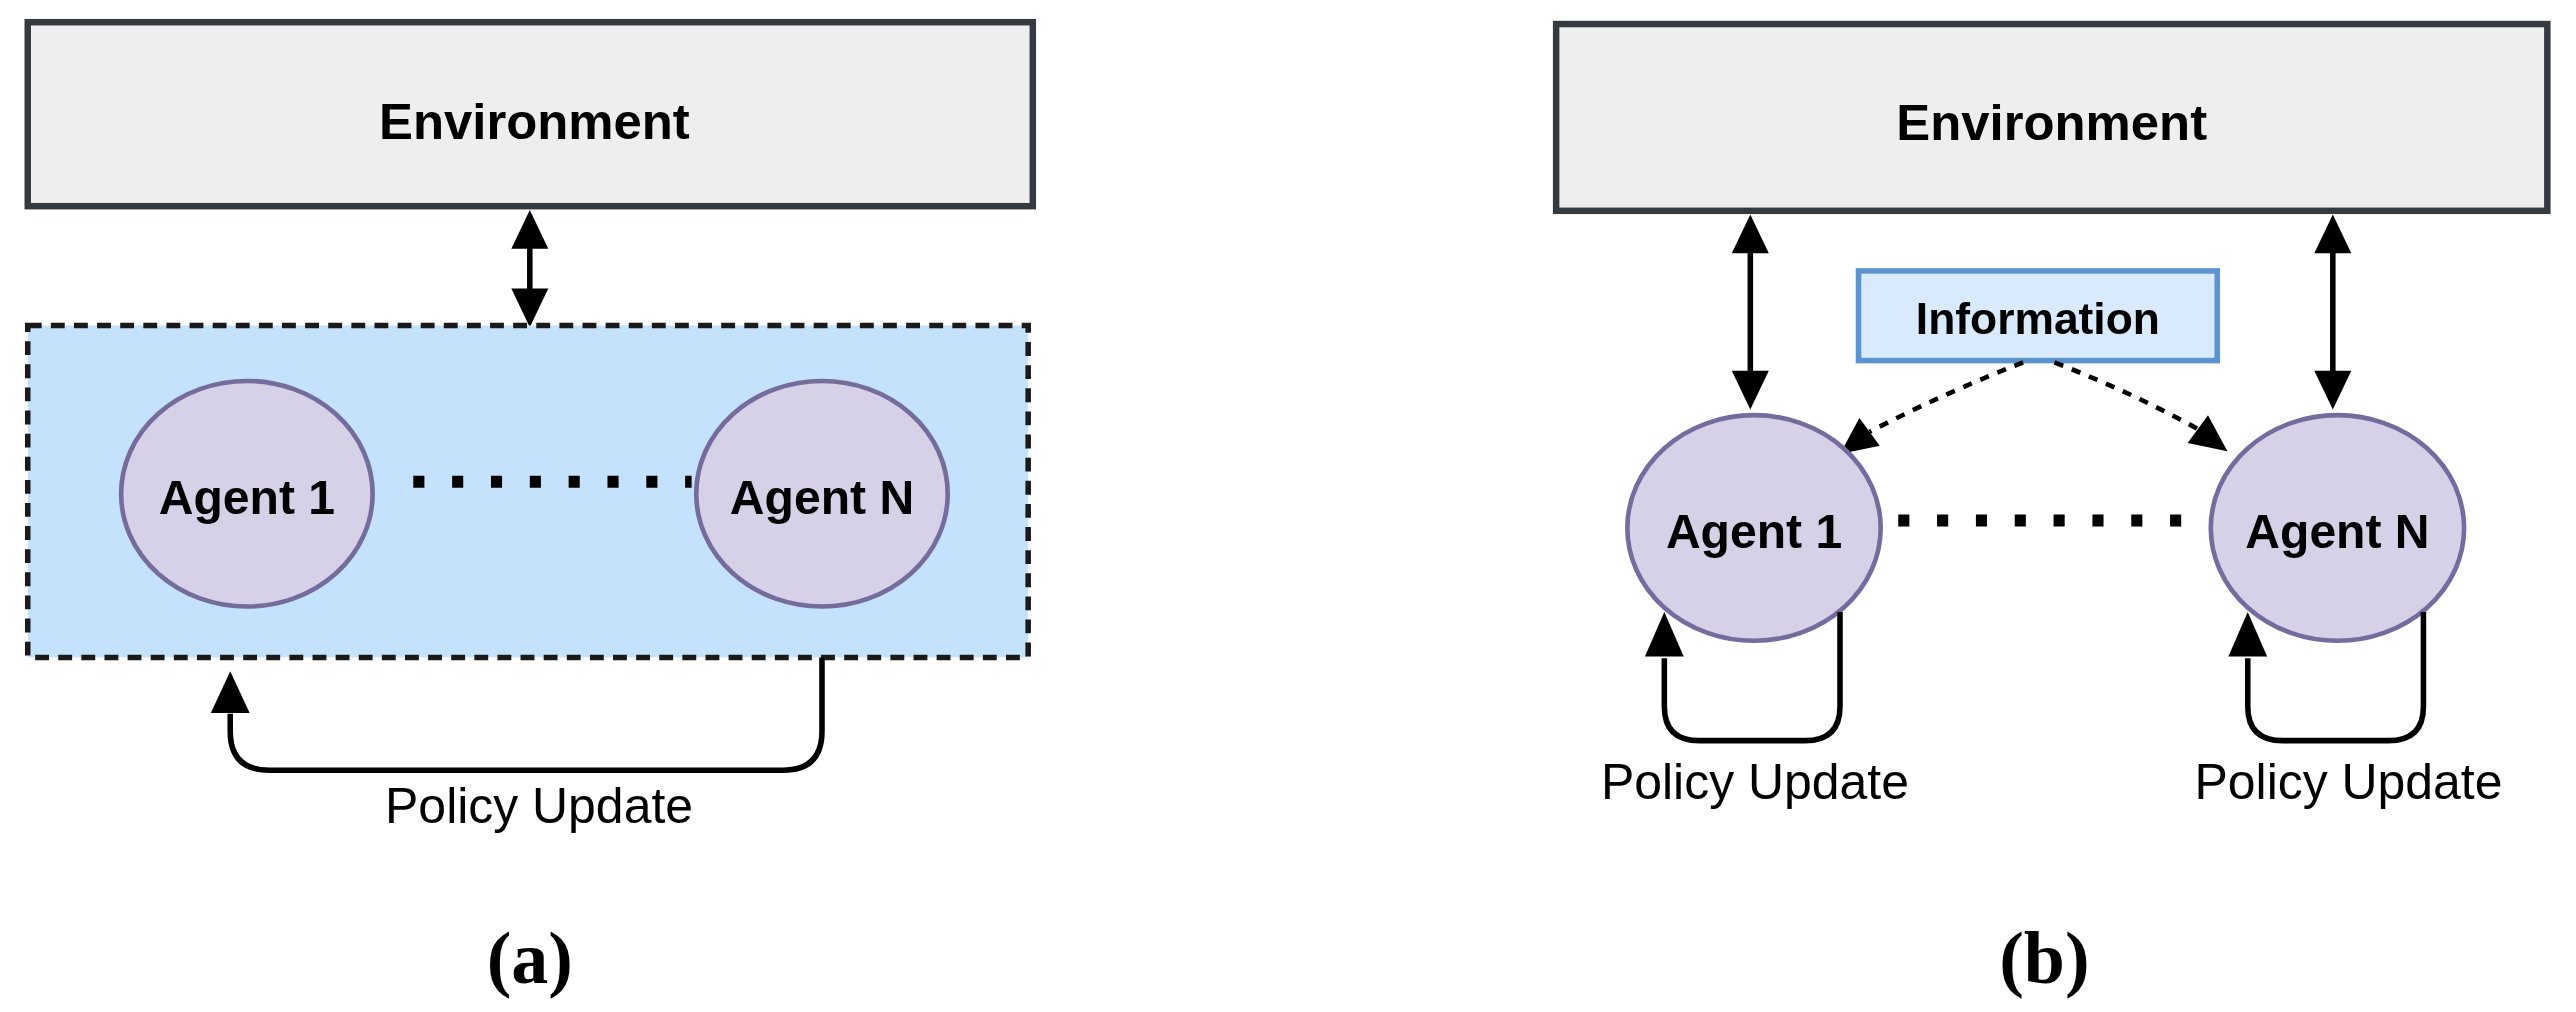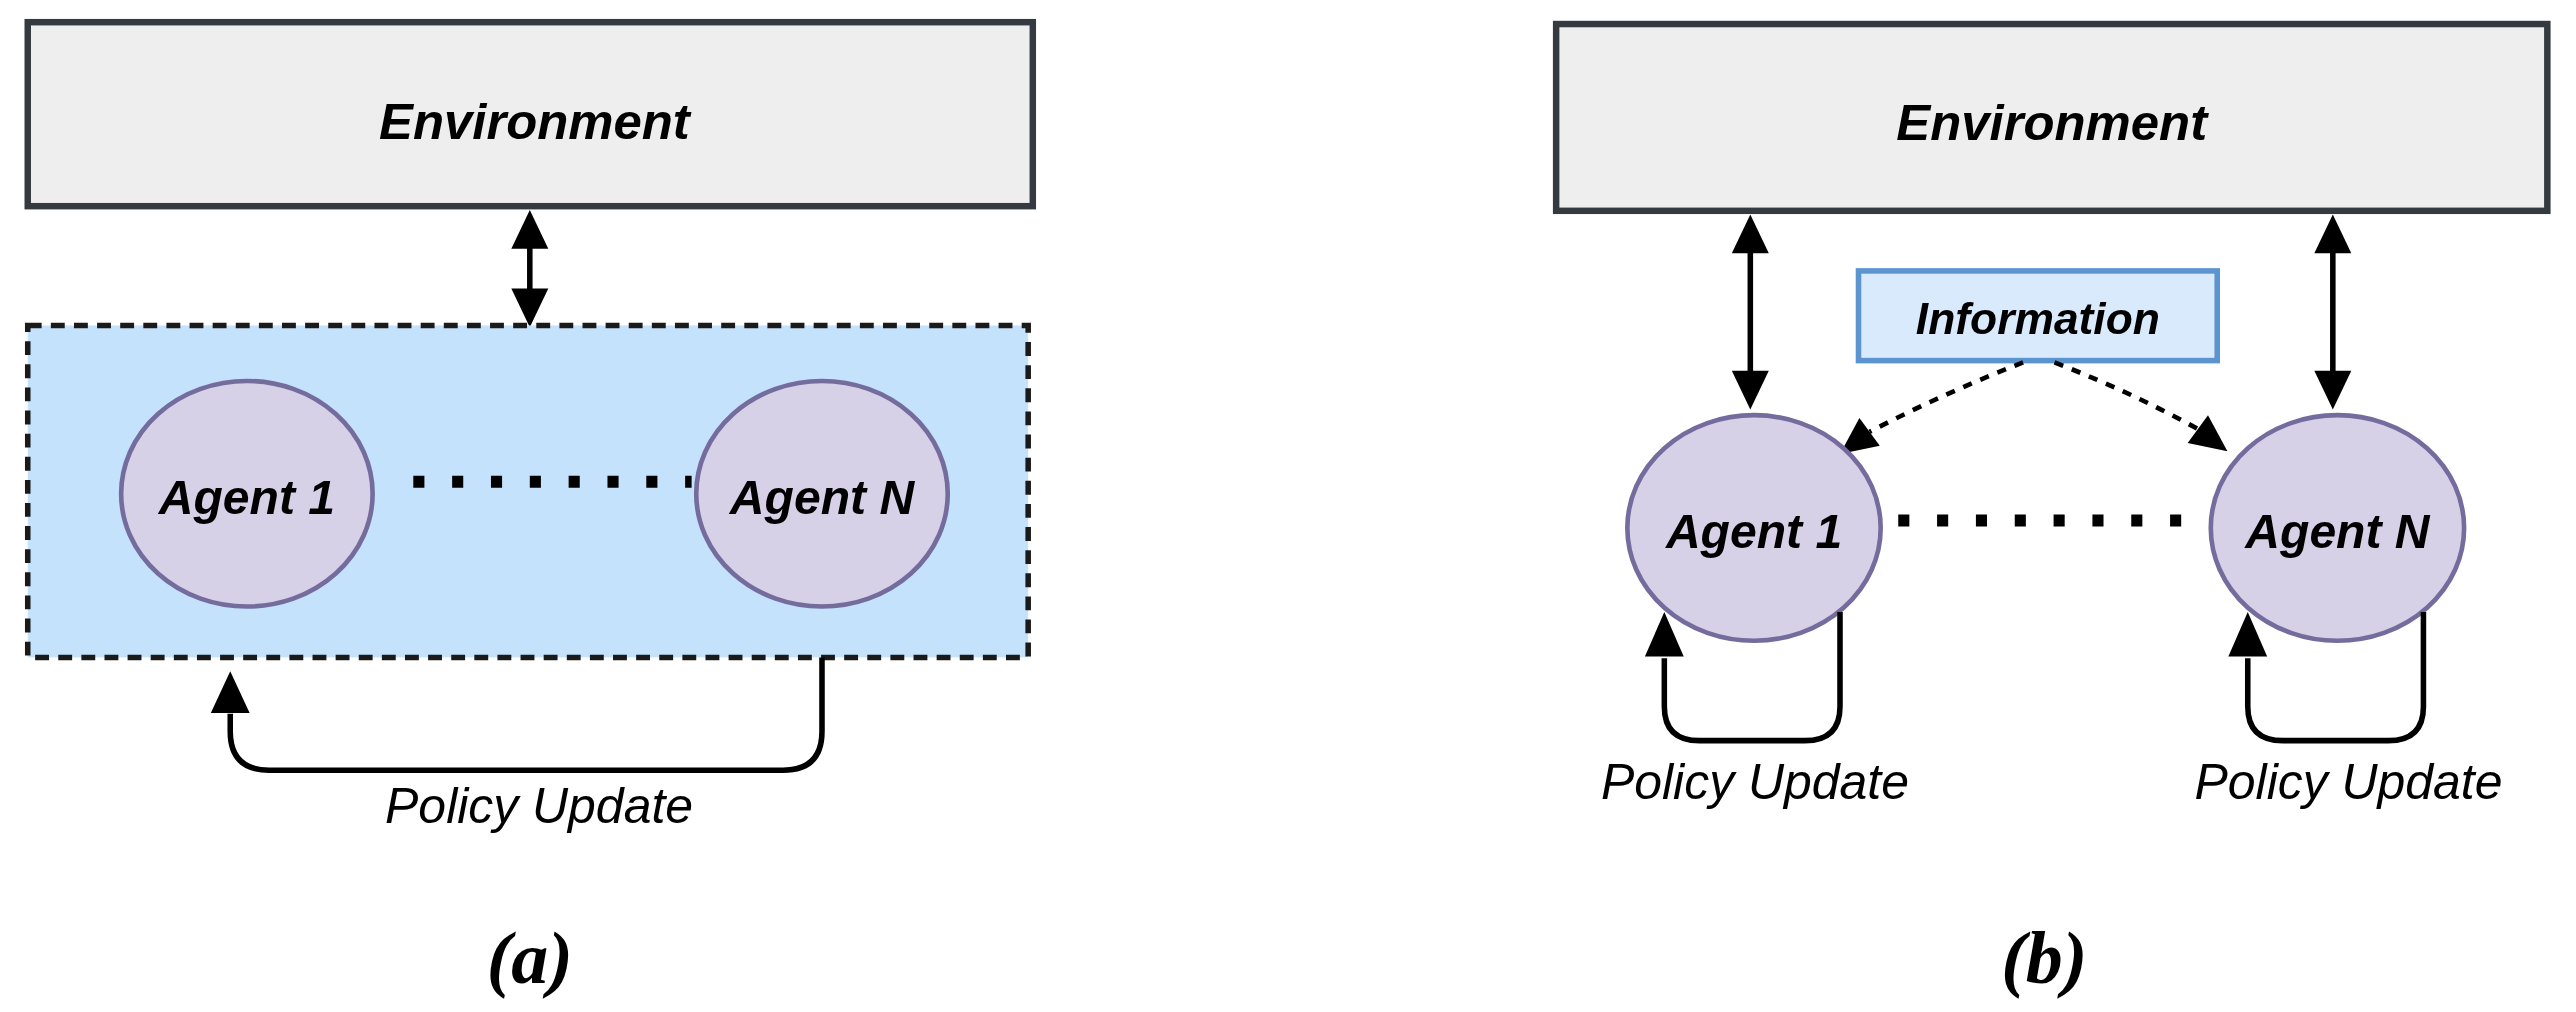--- a/index.html
+++ b/index.html
@@ -3,21 +3,20 @@
 <meta charset="utf-8">
 <style>
   html, body { margin: 0; padding: 0; background: #ffffff; }
   .figure {
     display: flex;
     flex-direction: row;
     width: 100%;
     max-width: 2576px;
     margin: 0 auto;
     background: #ffffff;
-    font-style: italic;
   }
   .panel { width: 50%; height: auto; display: block; }
   text {
     font-family: "Liberation Sans", sans-serif;
     fill: #000000;
   }
   .t-bold { font-weight: bold; }
   .t-caption {
     font-family: "Liberation Serif", serif;
     font-weight: bold;

